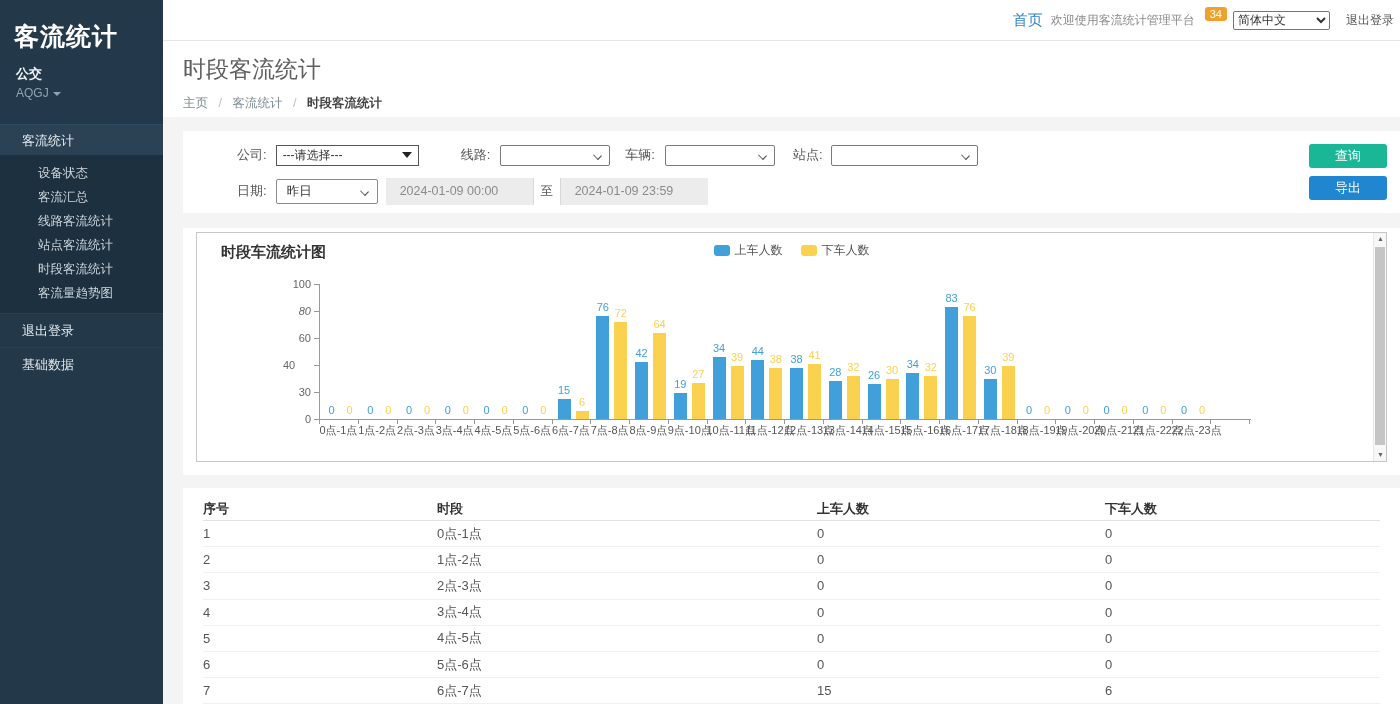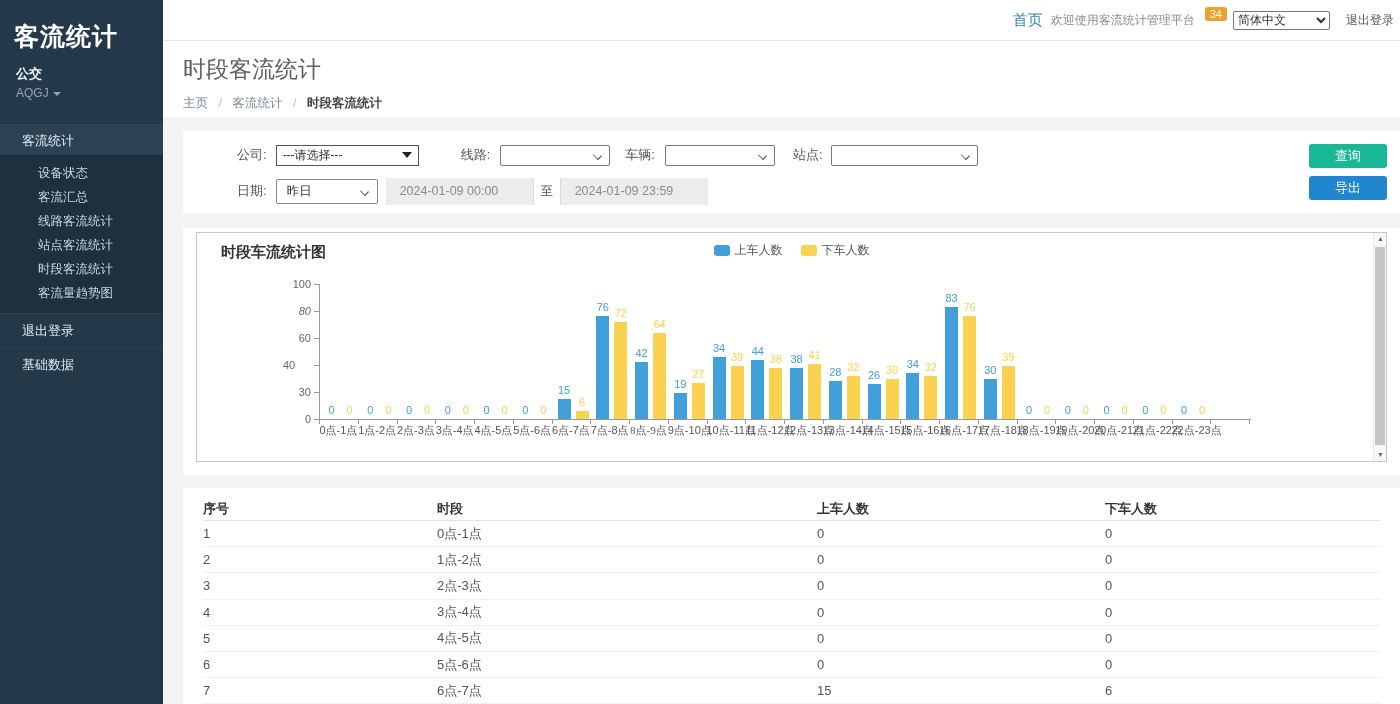--- a/index.html
+++ b/index.html
@@ -379,21 +379,21 @@
           </div>
         </div>
         <div class="xcat" style="left: 122px;">0点-1点</div>
         <div class="xcat" style="left: 160.75px;">1点-2点</div>
         <div class="xcat" style="left: 199.5px;">2点-3点</div>
         <div class="xcat" style="left: 238.25px;">3点-4点</div>
         <div class="xcat" style="left: 277px;">4点-5点</div>
         <div class="xcat" style="left: 315.75px;">5点-6点</div>
         <div class="xcat" style="left: 354.5px;">6点-7点</div>
         <div class="xcat" style="left: 393.25px;">7点-8点</div>
-        <div class="xcat" style="left: 432px; font-family: Liberation Serif, serif;">8点-9点</div>
+        <div class="xcat" style="left: 432px;">8点-9点</div>
         <div class="xcat" style="left: 470.75px;">9点-10点</div>
         <div class="xcat" style="left: 509.5px;">10点-11点</div>
         <div class="xcat" style="left: 548.25px;">11点-12点</div>
         <div class="xcat" style="left: 587px;">12点-13点</div>
         <div class="xcat" style="left: 625.75px;">13点-14点</div>
         <div class="xcat" style="left: 664.5px;">14点-15点</div>
         <div class="xcat" style="left: 703.25px;">15点-16点</div>
         <div class="xcat" style="left: 742px;">16点-17点</div>
         <div class="xcat" style="left: 780.75px;">17点-18点</div>
         <div class="xcat" style="left: 819.5px;">18点-19点</div>

